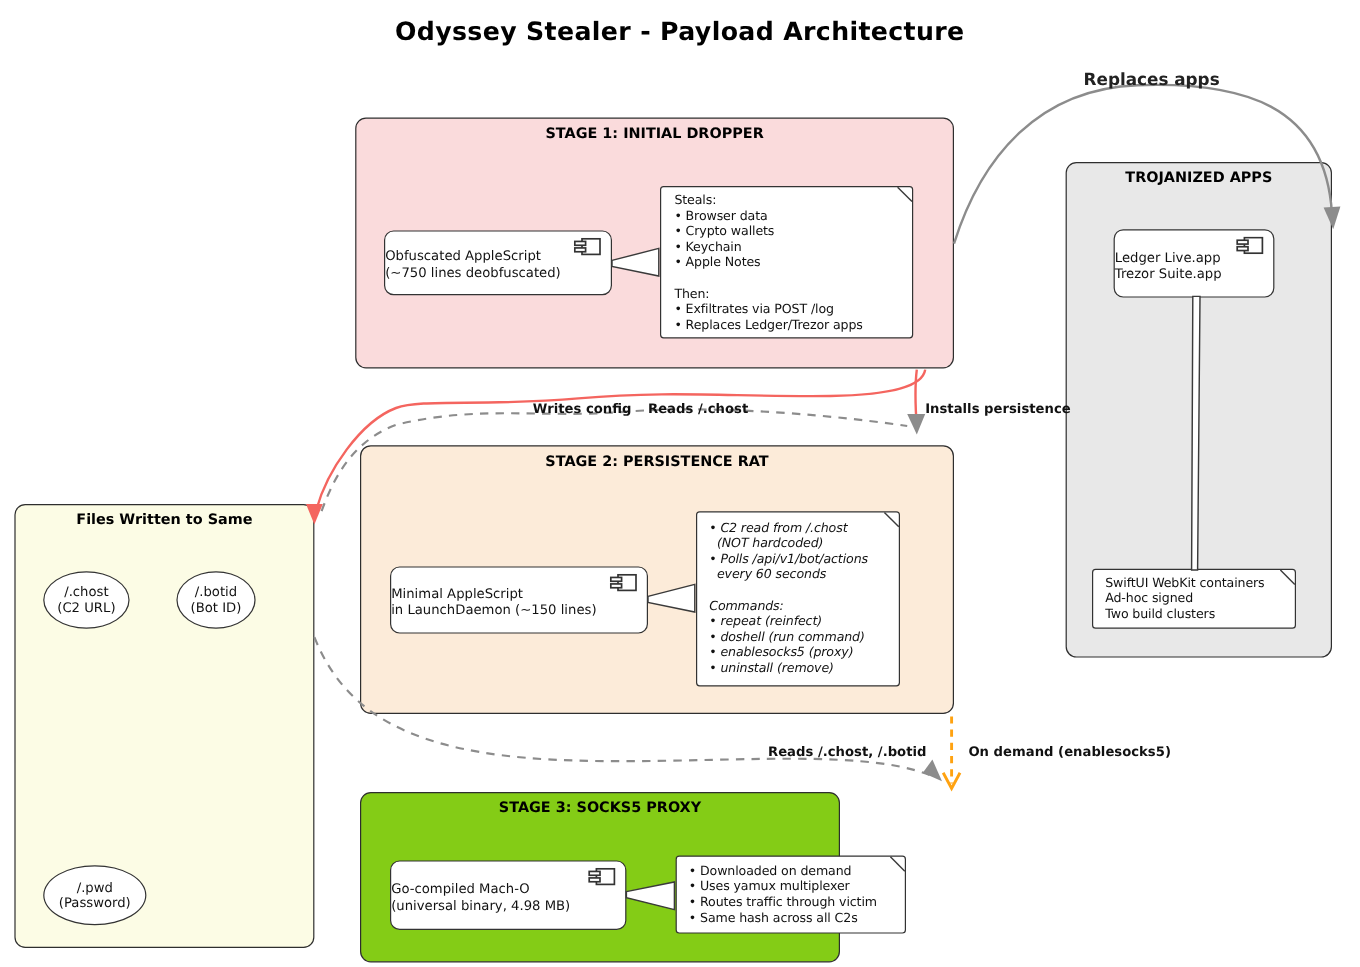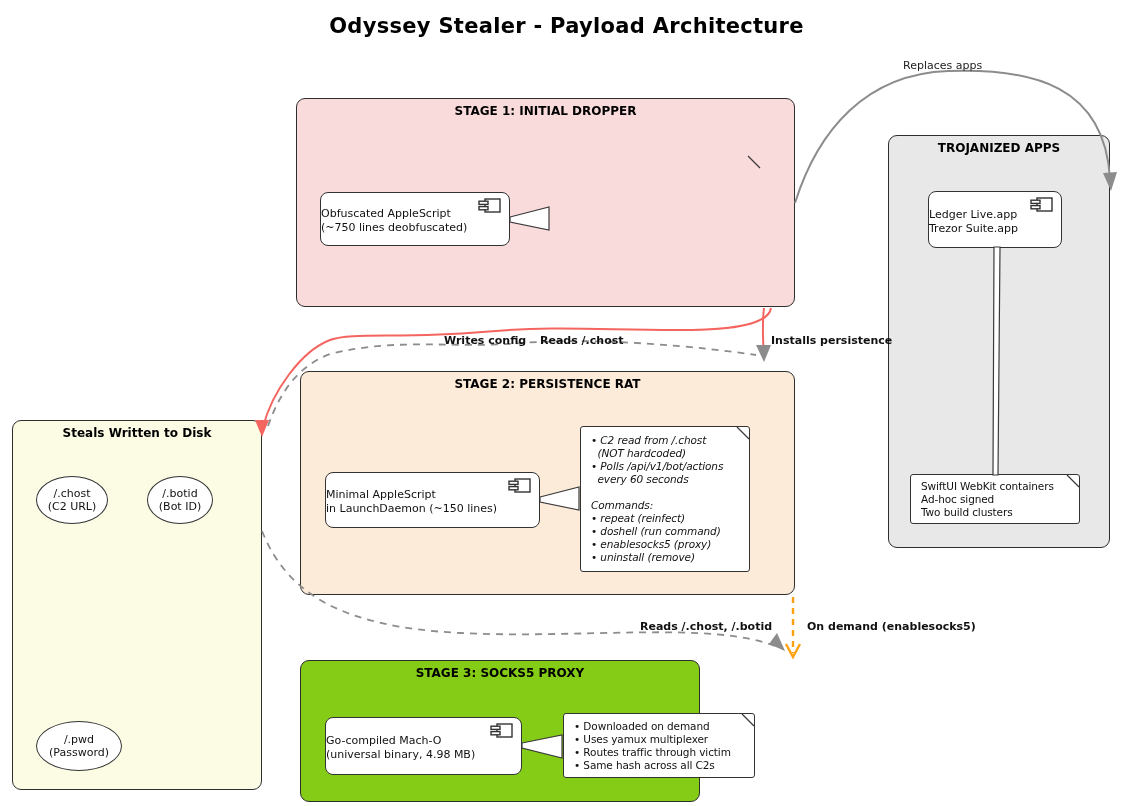--- a/index.html
+++ b/index.html
@@ -41,21 +41,21 @@
 
   .ellipse {
     position:absolute; background:#fff; border:1.4px solid #333; border-radius:50%;
     display:flex; align-items:center; justify-content:center; text-align:center;
     font-size:11px; line-height:13px; color:#111; white-space:pre-line;
   }
 
   .edge-label {
     position:absolute; font-size:11px; font-weight:bold; color:#111; white-space:nowrap;
   }
-  .edge-label.plain { font-weight:normal; font-size:11px; color:#222; }
+  .edge-label.plain { font-weight:bold; font-size:14px; color:#222; }
 
   #overlay { position:absolute; left:0; top:0; pointer-events:none; }
 </style>
 </head>
 <body>
 
 <div id="canvas">
 
   <div class="diagram-title">Odyssey Stealer - Payload Architecture</div>
 
@@ -66,20 +66,29 @@
     <span class="comp-icon">
       <svg width="24" height="16" viewBox="0 0 24 16">
         <rect x="7" y="1" width="15" height="13" fill="#fff" stroke="#333" stroke-width="1.4"></rect>
         <rect x="1" y="3.2" width="9" height="3.2" fill="#fff" stroke="#333" stroke-width="1.4"></rect>
         <rect x="1" y="8.6" width="9" height="3.2" fill="#fff" stroke="#333" stroke-width="1.4"></rect>
       </svg>
     </span>
     <div class="ctext">Obfuscated AppleScript
 (~750 lines deobfuscated)</div>
   </div>
+  <div class="note p1" style="left:550px; top:155px; width:211px; height:127px;">Steals:
+• Browser data
+• Crypto wallets
+• Keychain
+• Apple Notes
+
+Then:
+• Exfiltrates via POST /log
+• Replaces Ledger/Trezor apps</div>
 
   <div class="frame" style="left:888px; top:135px; width:222px; height:413px; background:#e8e8e8;">
     <div class="frame-title">TROJANIZED APPS</div>
   </div>
   <div class="component" style="left:928px; top:191px; width:134px; height:57px;">
     <span class="comp-icon">
       <svg width="24" height="16" viewBox="0 0 24 16">
         <rect x="7" y="1" width="15" height="13" fill="#fff" stroke="#333" stroke-width="1.4"></rect>
         <rect x="1" y="3.2" width="9" height="3.2" fill="#fff" stroke="#333" stroke-width="1.4"></rect>
         <rect x="1" y="8.6" width="9" height="3.2" fill="#fff" stroke="#333" stroke-width="1.4"></rect>
@@ -111,21 +120,21 @@
 • Polls /api/v1/bot/actions
   every 60 seconds
 
 Commands:
 • repeat (reinfect)
 • doshell (run command)
 • enablesocks5 (proxy)
 • uninstall (remove)</div>
 
   <div class="frame" style="left:12px; top:420px; width:250px; height:370px; background:#fcfce5;">
-    <div class="frame-title">Steals Written to Disk</div>
+    <div class="frame-title">Files Written to Same</div>
   </div>
   <div class="ellipse" style="left:36px; top:476px; width:72px; height:48px;">/.chost
 (C2 URL)</div>
   <div class="ellipse" style="left:147px; top:476px; width:66px; height:48px;">/.botid
 (Bot ID)</div>
   <div class="ellipse" style="left:36px; top:721px; width:86px; height:50px;">/.pwd
 (Password)</div>
 
   <div class="frame" style="left:300px; top:660px; width:400px; height:142px; background:#84cc16;text-decoration:underline;">
     <div class="frame-title">STAGE 3: SOCKS5 PROXY</div>

